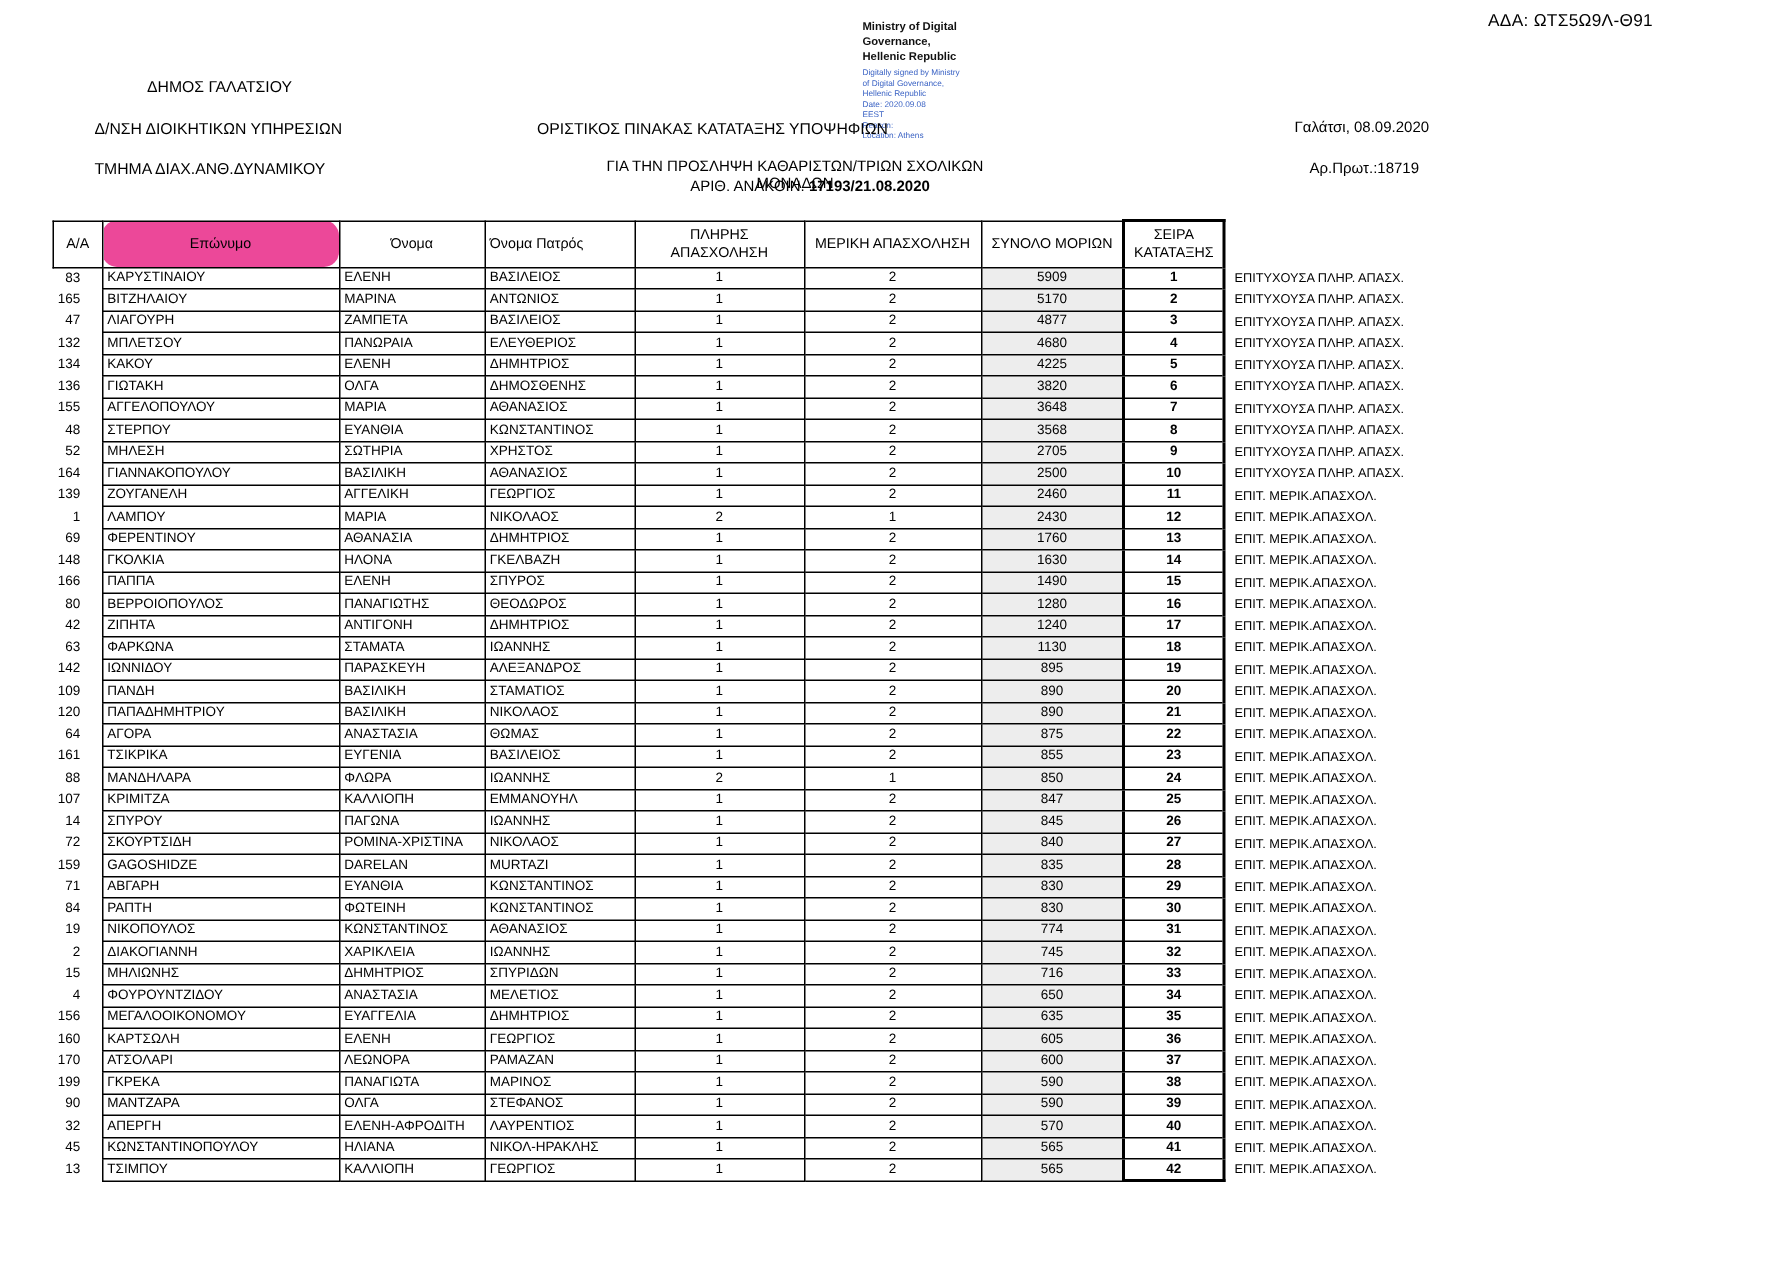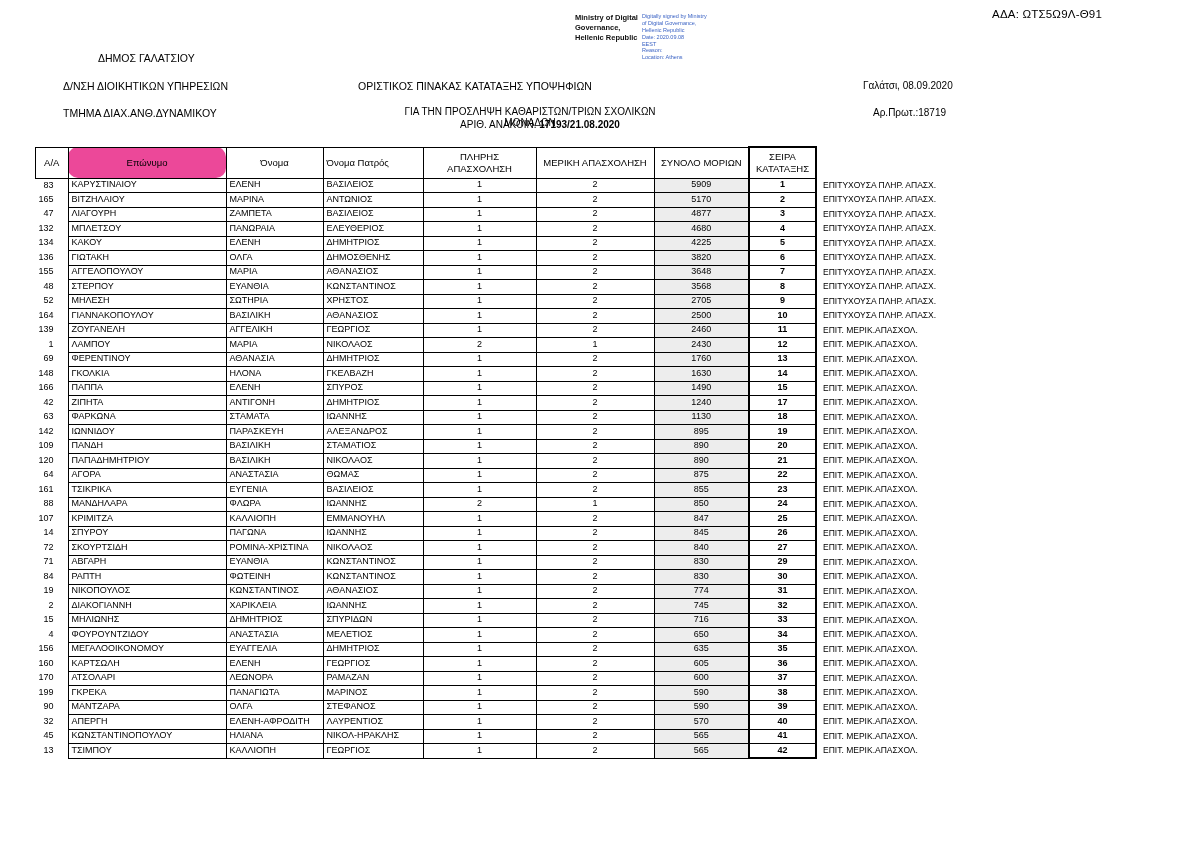--- a/index.html
+++ b/index.html
@@ -6,21 +6,21 @@
   html,body { background:#e8e8e8; }
   .page {
     position:relative; width:1190px; height:842px; background:#ffffff;
     font-family:"Liberation Sans", sans-serif; color:#000; overflow:hidden;
     margin:0 auto;
   }
   
   .ada { position:absolute; top:8px; right:88px; font-size:11.5px; letter-spacing:.2px; }
 
   
-  .stamp { position:absolute; top:13px; left:575px; display:flex; gap:4px; }
+  .stamp { position:absolute; top:13px; left:575px; display:flex; gap:4px;flex-direction:column; }
   .stamp-authority { font-size:7.5px; font-weight:bold; line-height:1.3; color:#111; }
   .stamp-signature { font-size:5.5px; line-height:1.25; color:#3b63c4; width:88px; }
 
   
   .org1 { position:absolute; left:88px;  top:52px;  font-size:10.5px;margin-left:10px; }
   .org2 { position:absolute; left:63px;  top:80px;  font-size:10.5px; }
   .org3 { position:absolute; left:63px;  top:107px; font-size:10.5px; }
   .title1 { position:absolute; left:300px; top:80px;  width:350px; text-align:center; font-size:10.5px; }
   .title2 { position:absolute; left:395px; top:106px; width:270px; text-align:center; font-size:10px; }
   .title3 { position:absolute; left:420px; top:119px; width:240px; text-align:center; font-size:10px; }
@@ -273,20 +273,31 @@
             <td class="surname">ΠΑΠΠΑ</td>
             <td class="name">ΕΛΕΝΗ</td>
             <td class="father">ΣΠΥΡΟΣ</td>
             <td class="full">1</td>
             <td class="part">2</td>
             <td class="points">1490</td>
             <td class="rank">15</td>
             <td class="status">ΕΠΙΤ. ΜΕΡΙΚ.ΑΠΑΣΧΟΛ.</td>
           </tr>
           <tr>
+            <td class="aa">80</td>
+            <td class="surname">ΒΕΡΡΟΙΟΠΟΥΛΟΣ</td>
+            <td class="name">ΠΑΝΑΓΙΩΤΗΣ</td>
+            <td class="father">ΘΕΟΔΩΡΟΣ</td>
+            <td class="full">1</td>
+            <td class="part">2</td>
+            <td class="points">1280</td>
+            <td class="rank">16</td>
+            <td class="status">ΕΠΙΤ. ΜΕΡΙΚ.ΑΠΑΣΧΟΛ.</td>
+          </tr>
+          <tr>
             <td class="aa">42</td>
             <td class="surname">ΖΙΠΗΤΑ</td>
             <td class="name">ΑΝΤΙΓΟΝΗ</td>
             <td class="father">ΔΗΜΗΤΡΙΟΣ</td>
             <td class="full">1</td>
             <td class="part">2</td>
             <td class="points">1240</td>
             <td class="rank">17</td>
             <td class="status">ΕΠΙΤ. ΜΕΡΙΚ.ΑΠΑΣΧΟΛ.</td>
           </tr>
@@ -394,20 +405,31 @@
             <td class="surname">ΣΚΟΥΡΤΣΙΔΗ</td>
             <td class="name">ΡΟΜΙΝΑ-ΧΡΙΣΤΙΝΑ</td>
             <td class="father">ΝΙΚΟΛΑΟΣ</td>
             <td class="full">1</td>
             <td class="part">2</td>
             <td class="points">840</td>
             <td class="rank">27</td>
             <td class="status">ΕΠΙΤ. ΜΕΡΙΚ.ΑΠΑΣΧΟΛ.</td>
           </tr>
           <tr>
+            <td class="aa">159</td>
+            <td class="surname">GAGOSHIDZE</td>
+            <td class="name">DARELAN</td>
+            <td class="father">MURTAZI</td>
+            <td class="full">1</td>
+            <td class="part">2</td>
+            <td class="points">835</td>
+            <td class="rank">28</td>
+            <td class="status">ΕΠΙΤ. ΜΕΡΙΚ.ΑΠΑΣΧΟΛ.</td>
+          </tr>
+          <tr>
             <td class="aa">71</td>
             <td class="surname">ΑΒΓΑΡΗ</td>
             <td class="name">ΕΥΑΝΘΙΑ</td>
             <td class="father">ΚΩΝΣΤΑΝΤΙΝΟΣ</td>
             <td class="full">1</td>
             <td class="part">2</td>
             <td class="points">830</td>
             <td class="rank">29</td>
             <td class="status">ΕΠΙΤ. ΜΕΡΙΚ.ΑΠΑΣΧΟΛ.</td>
           </tr>

